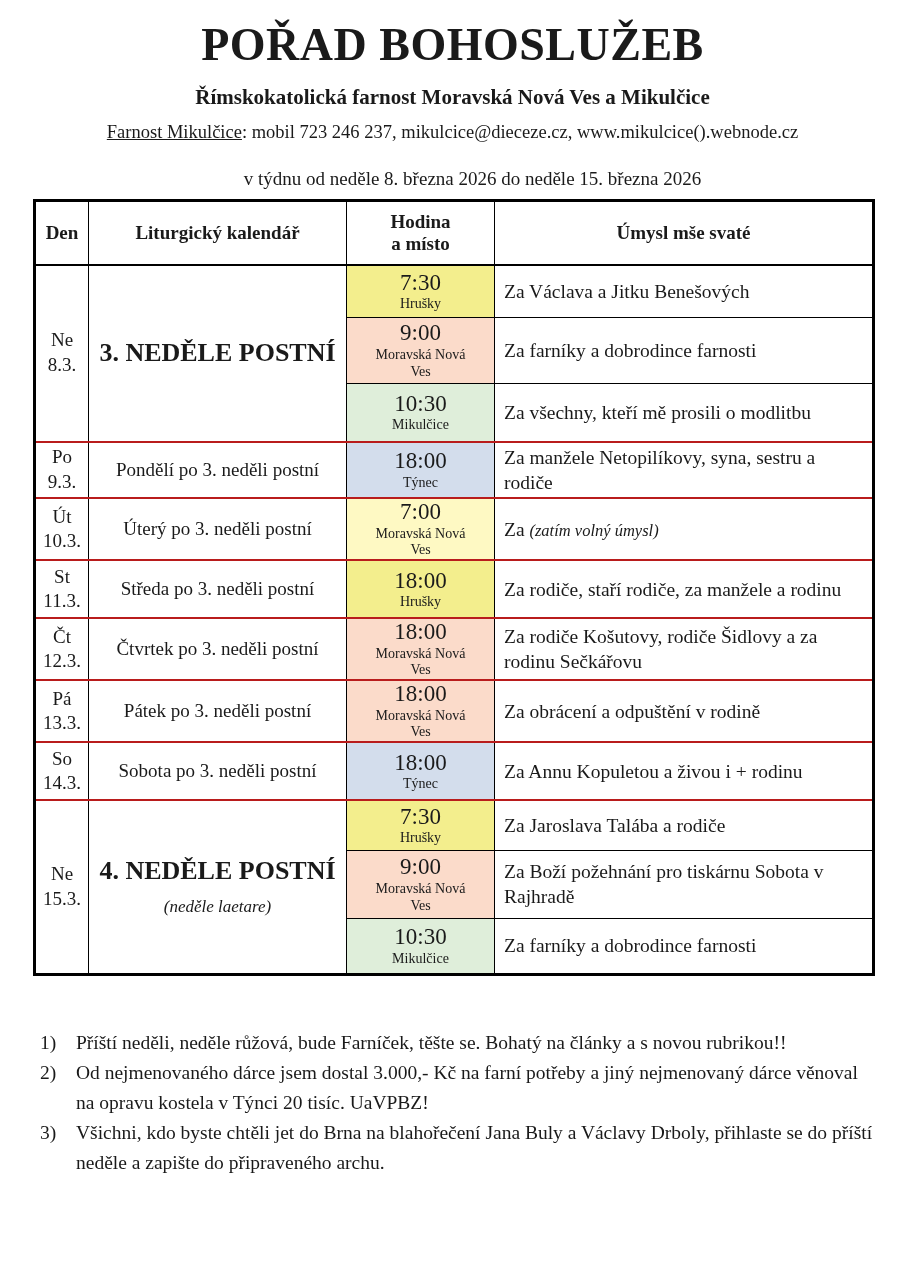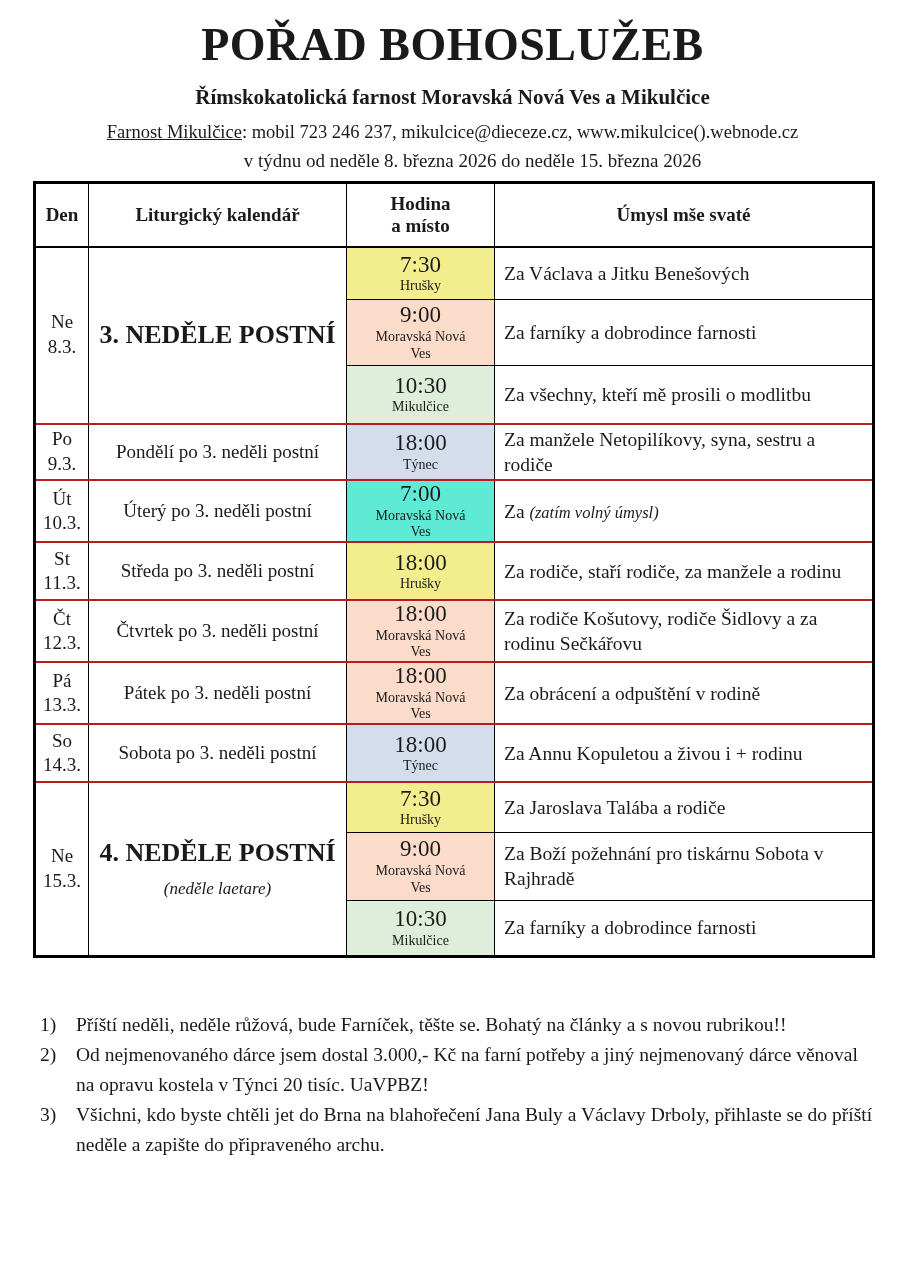--- a/index.html
+++ b/index.html
@@ -9,21 +9,21 @@
     -webkit-font-smoothing:antialiased;
   }
   .page{padding-top:20px;}
 
   
   header{text-align:center;}
   h1{margin:0;font-size:46px;line-height:50px;font-weight:bold;letter-spacing:.5px;}
   .subtitle{margin-top:15px;font-size:21px;font-weight:bold;}
   .contact{margin-top:10px;font-size:18.5px;line-height:24px;}
   .contact .u{text-decoration:underline;}
-  .week{margin-top:6px;font-size:19px;padding-left:40px;}
+  .week{margin-top:24px;font-size:19px;padding-left:40px;}
 
   
   table.schedule{
     border-collapse:collapse;table-layout:fixed;
     margin:9px 0 0 33px;width:839px;
     border:3px solid #000;
   }
   col.c-day{width:54px;}
   col.c-cal{width:258px;}
   col.c-time{width:148px;}
@@ -129,21 +129,21 @@
         </td>
         <td class="intent">Za manžele Netopilíkovy, syna, sestru a rodiče</td>
       </tr>
 
       <tr class="day-start r63">
         <td class="day-cell">
           <div>Út</div>
           <div>10.3.</div>
         </td>
         <td class="cal-cell">Úterý po 3. neděli postní</td>
-        <td class="time-cell" style="background: #5eead4; margin-left: 44px;">
+        <td class="time-cell" style="background: #fef9c3; margin-left: 44px;">
           <div class="time">7:00</div>
           <div class="place">Moravská Nová Ves</div>
         </td>
         <td class="intent"><span>Za </span><span class="italic-note">(zatím volný úmysl)</span></td>
       </tr>
 
       <tr class="day-start r58">
         <td class="day-cell">
           <div>St</div>
           <div>11.3.</div>

